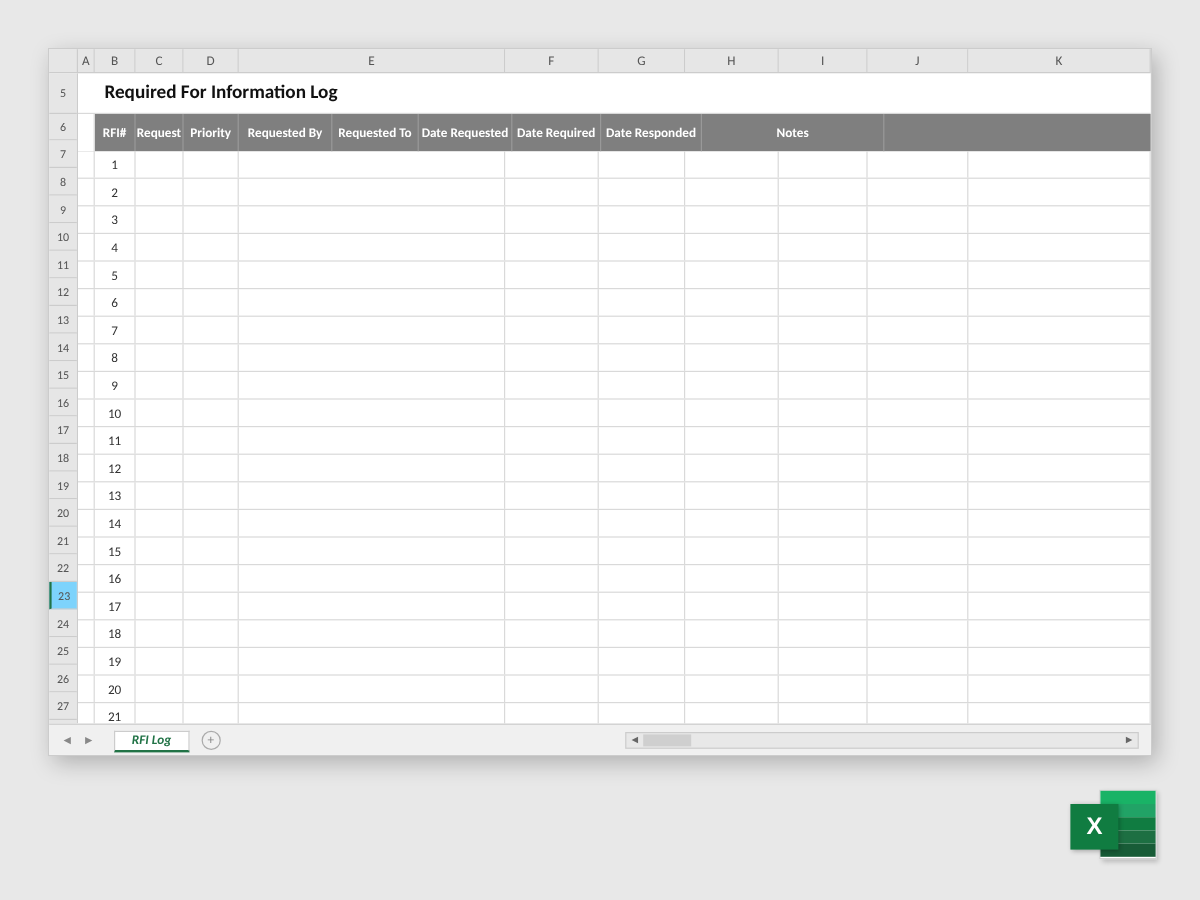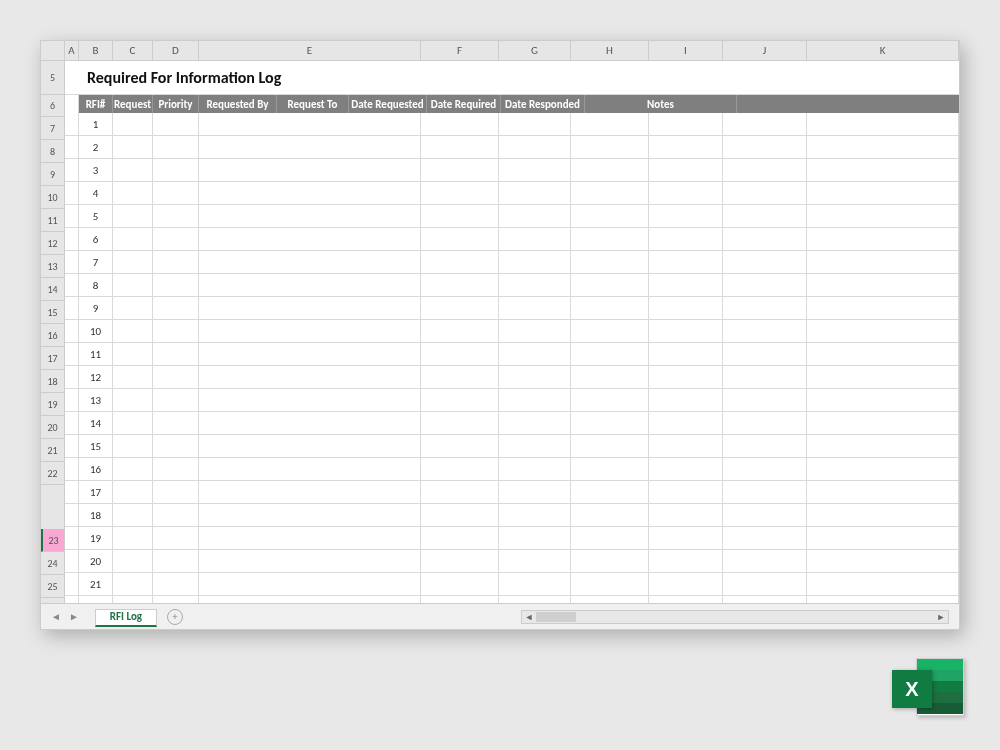--- a/index.html
+++ b/index.html
@@ -60,38 +60,38 @@
     height: 23px;
     border-bottom: 1px solid #ccc;
     font-size: 10px;
     color: #555;
     text-align: center;
     line-height: 23px;
     background: #e6e6e6;
   }
   .rowhdr.title-row { height: 34px; line-height:34px; }
   .rowhdr.hdr-row { height: 22px; line-height:22px; }
-  .rowhdr.active { background: #f9a8d4; border-left: 2px solid #217346; margin-top: 44px;}
+  .rowhdr.active { background: #7dd3fc; border-left: 2px solid #217346;}
   .cells {
     flex: 1;
     position: relative;
   }
   .title-cell {
     height: 34px;
     border-bottom: 1px solid #d9d9d9;
     padding-left: 8px;
     font-weight: bold;
     font-size: 16px;
     color: #111;
     display:flex;
     align-items:center;
   }
   .table-header {
     display: flex;
-    height: 18px;
+    height: 31px;
     background: #7f7f7f;
     color: #fff;
     font-size: 11px;
     font-weight: bold;
   }
   .th {
     border-right: 1px solid #999;
     display:flex;
     align-items:center;
     justify-content:center;
@@ -132,20 +132,21 @@
     background:#fff;
     border:1px solid #ccc;
     border-bottom: 2px solid #217346;
     padding: 0 14px 2px 14px;
     font-size: 11px;
     font-weight:bold;
     color:#217346;
     margin-left:6px;
     position:relative;
     top:1px;
+    font-style:italic;
   }
   .addsheet {
     margin-left:10px;
     width:16px; height:16px;
     border:1px solid #aaa;
     border-radius:50%;
     font-size:11px;
     color:#888;
     text-align:center;
     line-height:14px;
@@ -257,21 +258,21 @@
       <div class="title-cell">
         <div class="cA"></div>
         <span>Required For Information Log</span>
       </div>
       <div class="table-header">
         <div class="th cA" style="background:#fff;border-right:1px solid #d9d9d9;"></div>
         <div class="th cB">RFI#</div>
         <div class="th cC">Request</div>
         <div class="th cD">Priority</div>
         <div class="th cF">Requested By</div>
-        <div class="th cG">Request To</div>
+        <div class="th cG">Requested To</div>
         <div class="th cH">Date Requested</div>
         <div class="th cI">Date Required</div>
         <div class="th cJ">Date Responded</div>
         <div class="th cK">Notes</div>
       </div>
       <div id="data-rows">
           <div class="data-row">
             <div class="td cA" style="border-right: 1px solid rgb(217, 217, 217);"></div>
             <div class="td cB">1</div>
             <div class="td cC"></div>

